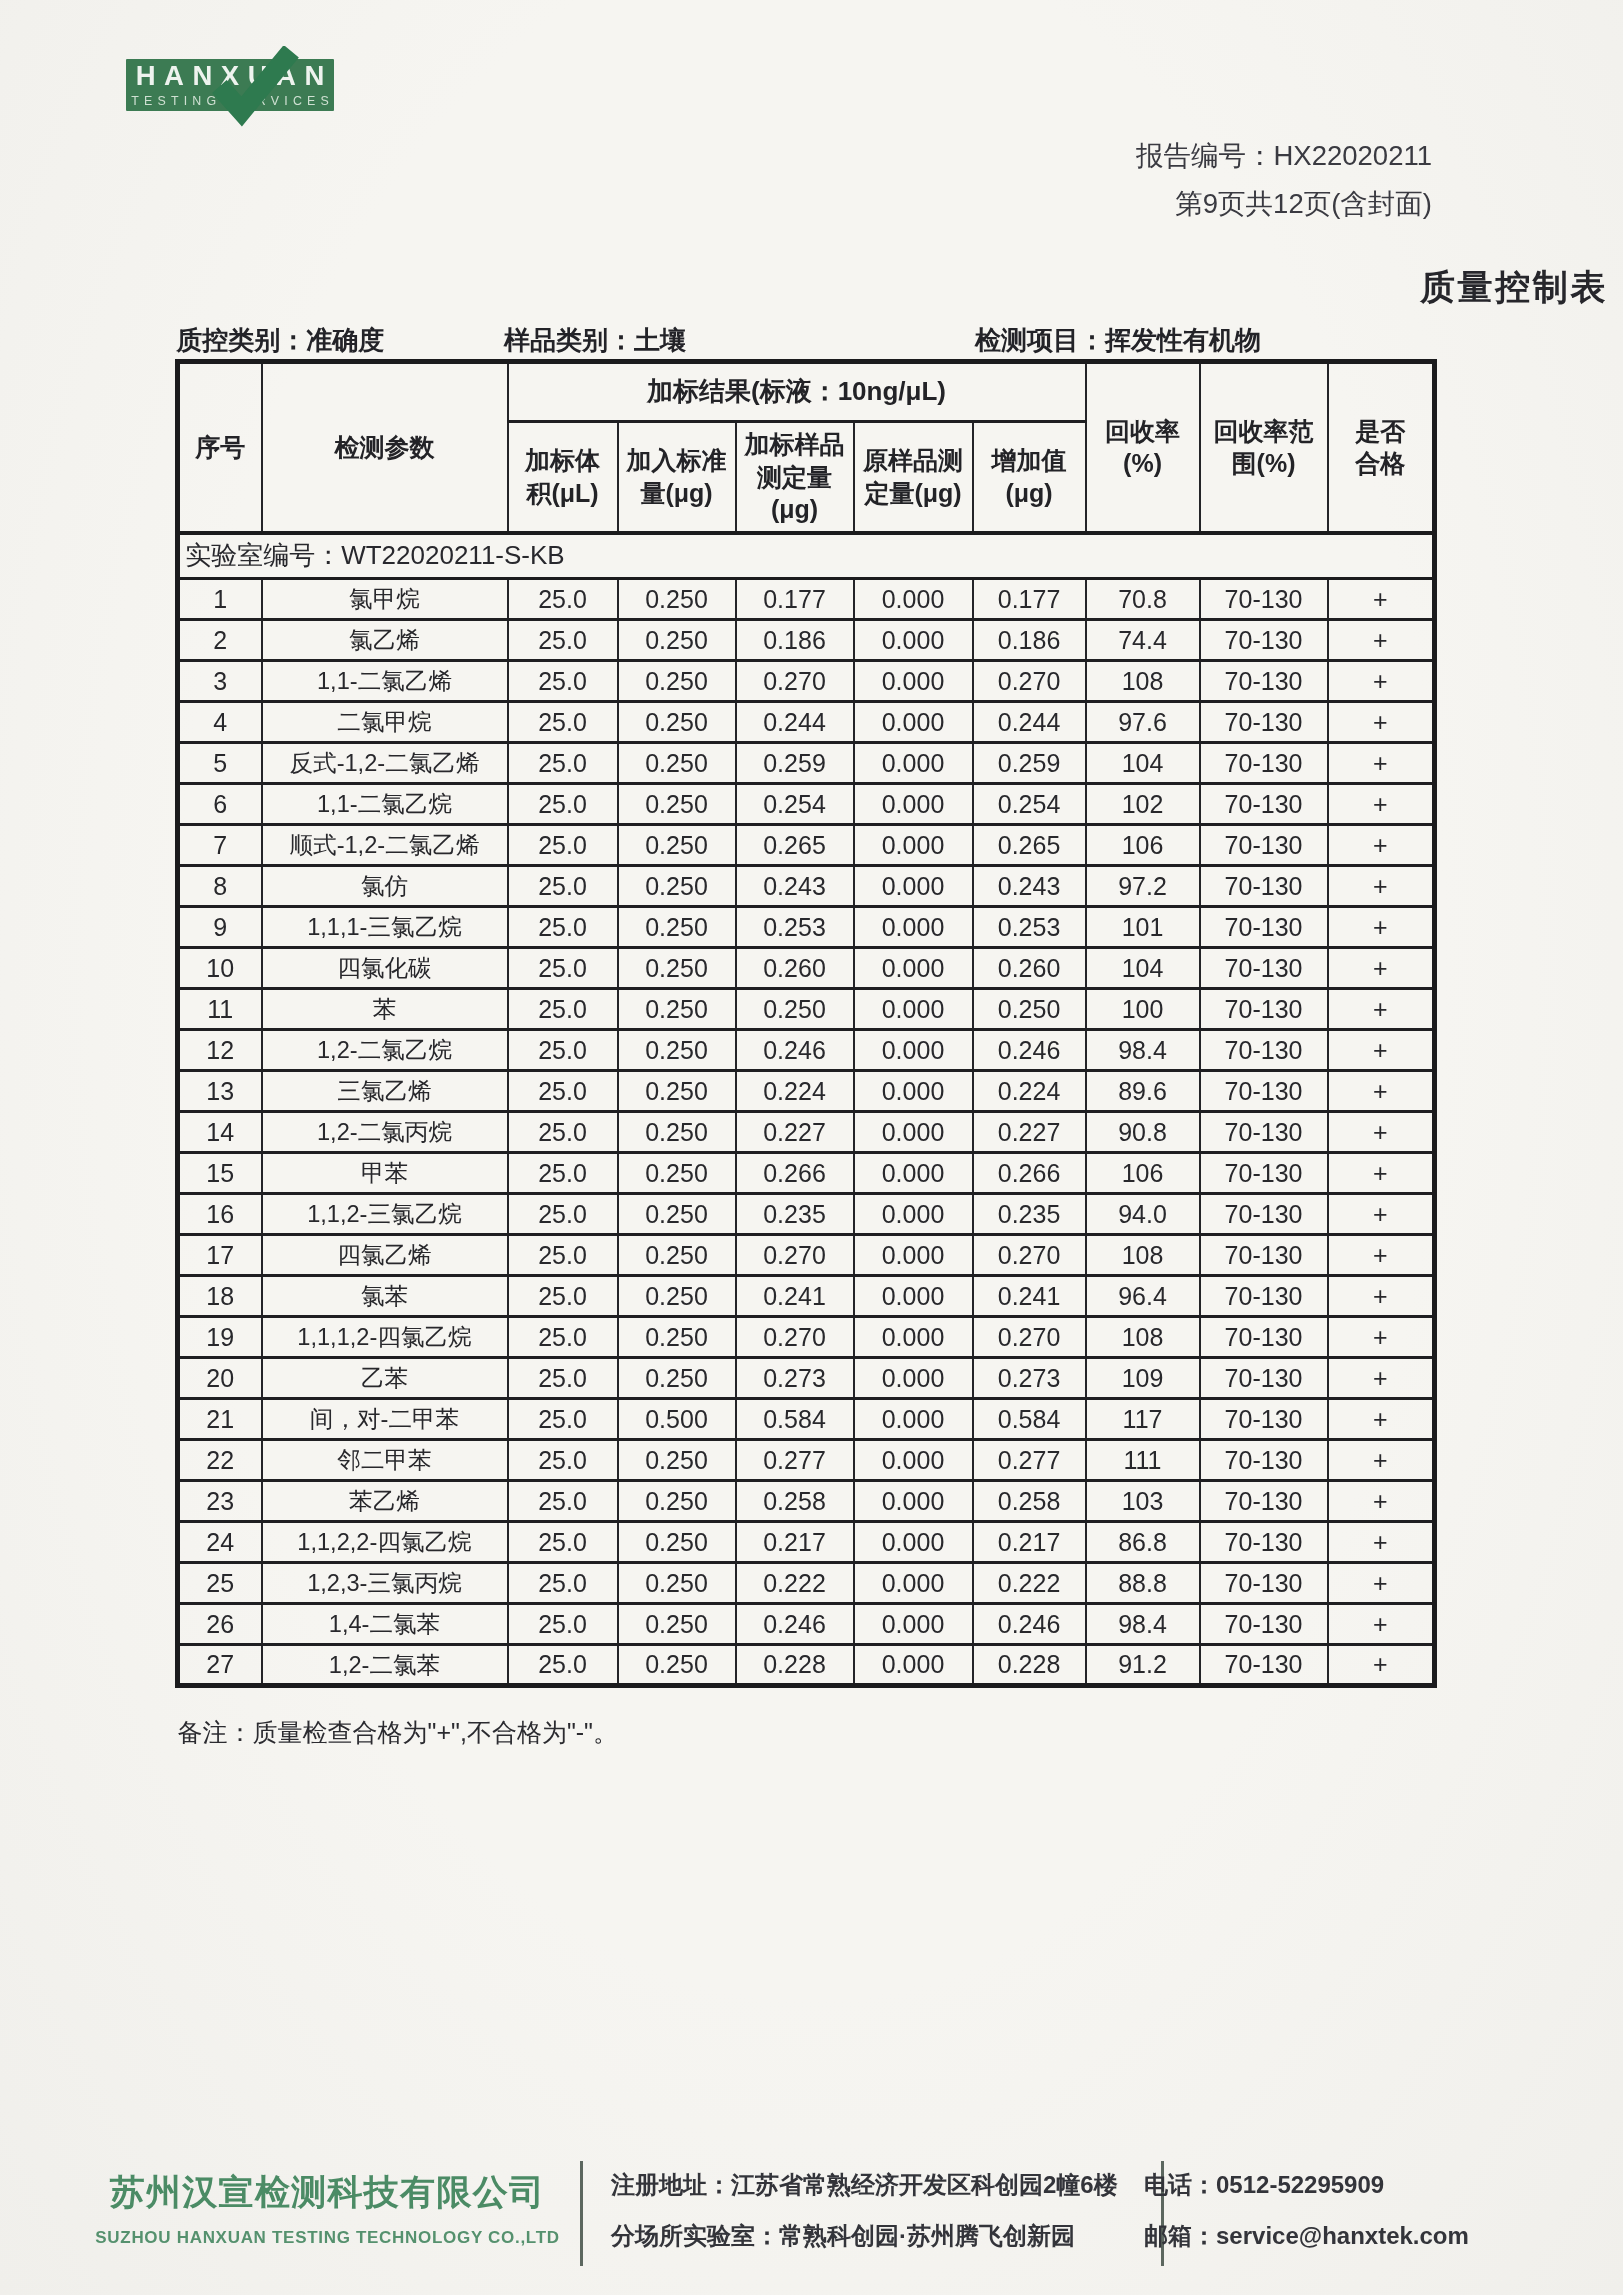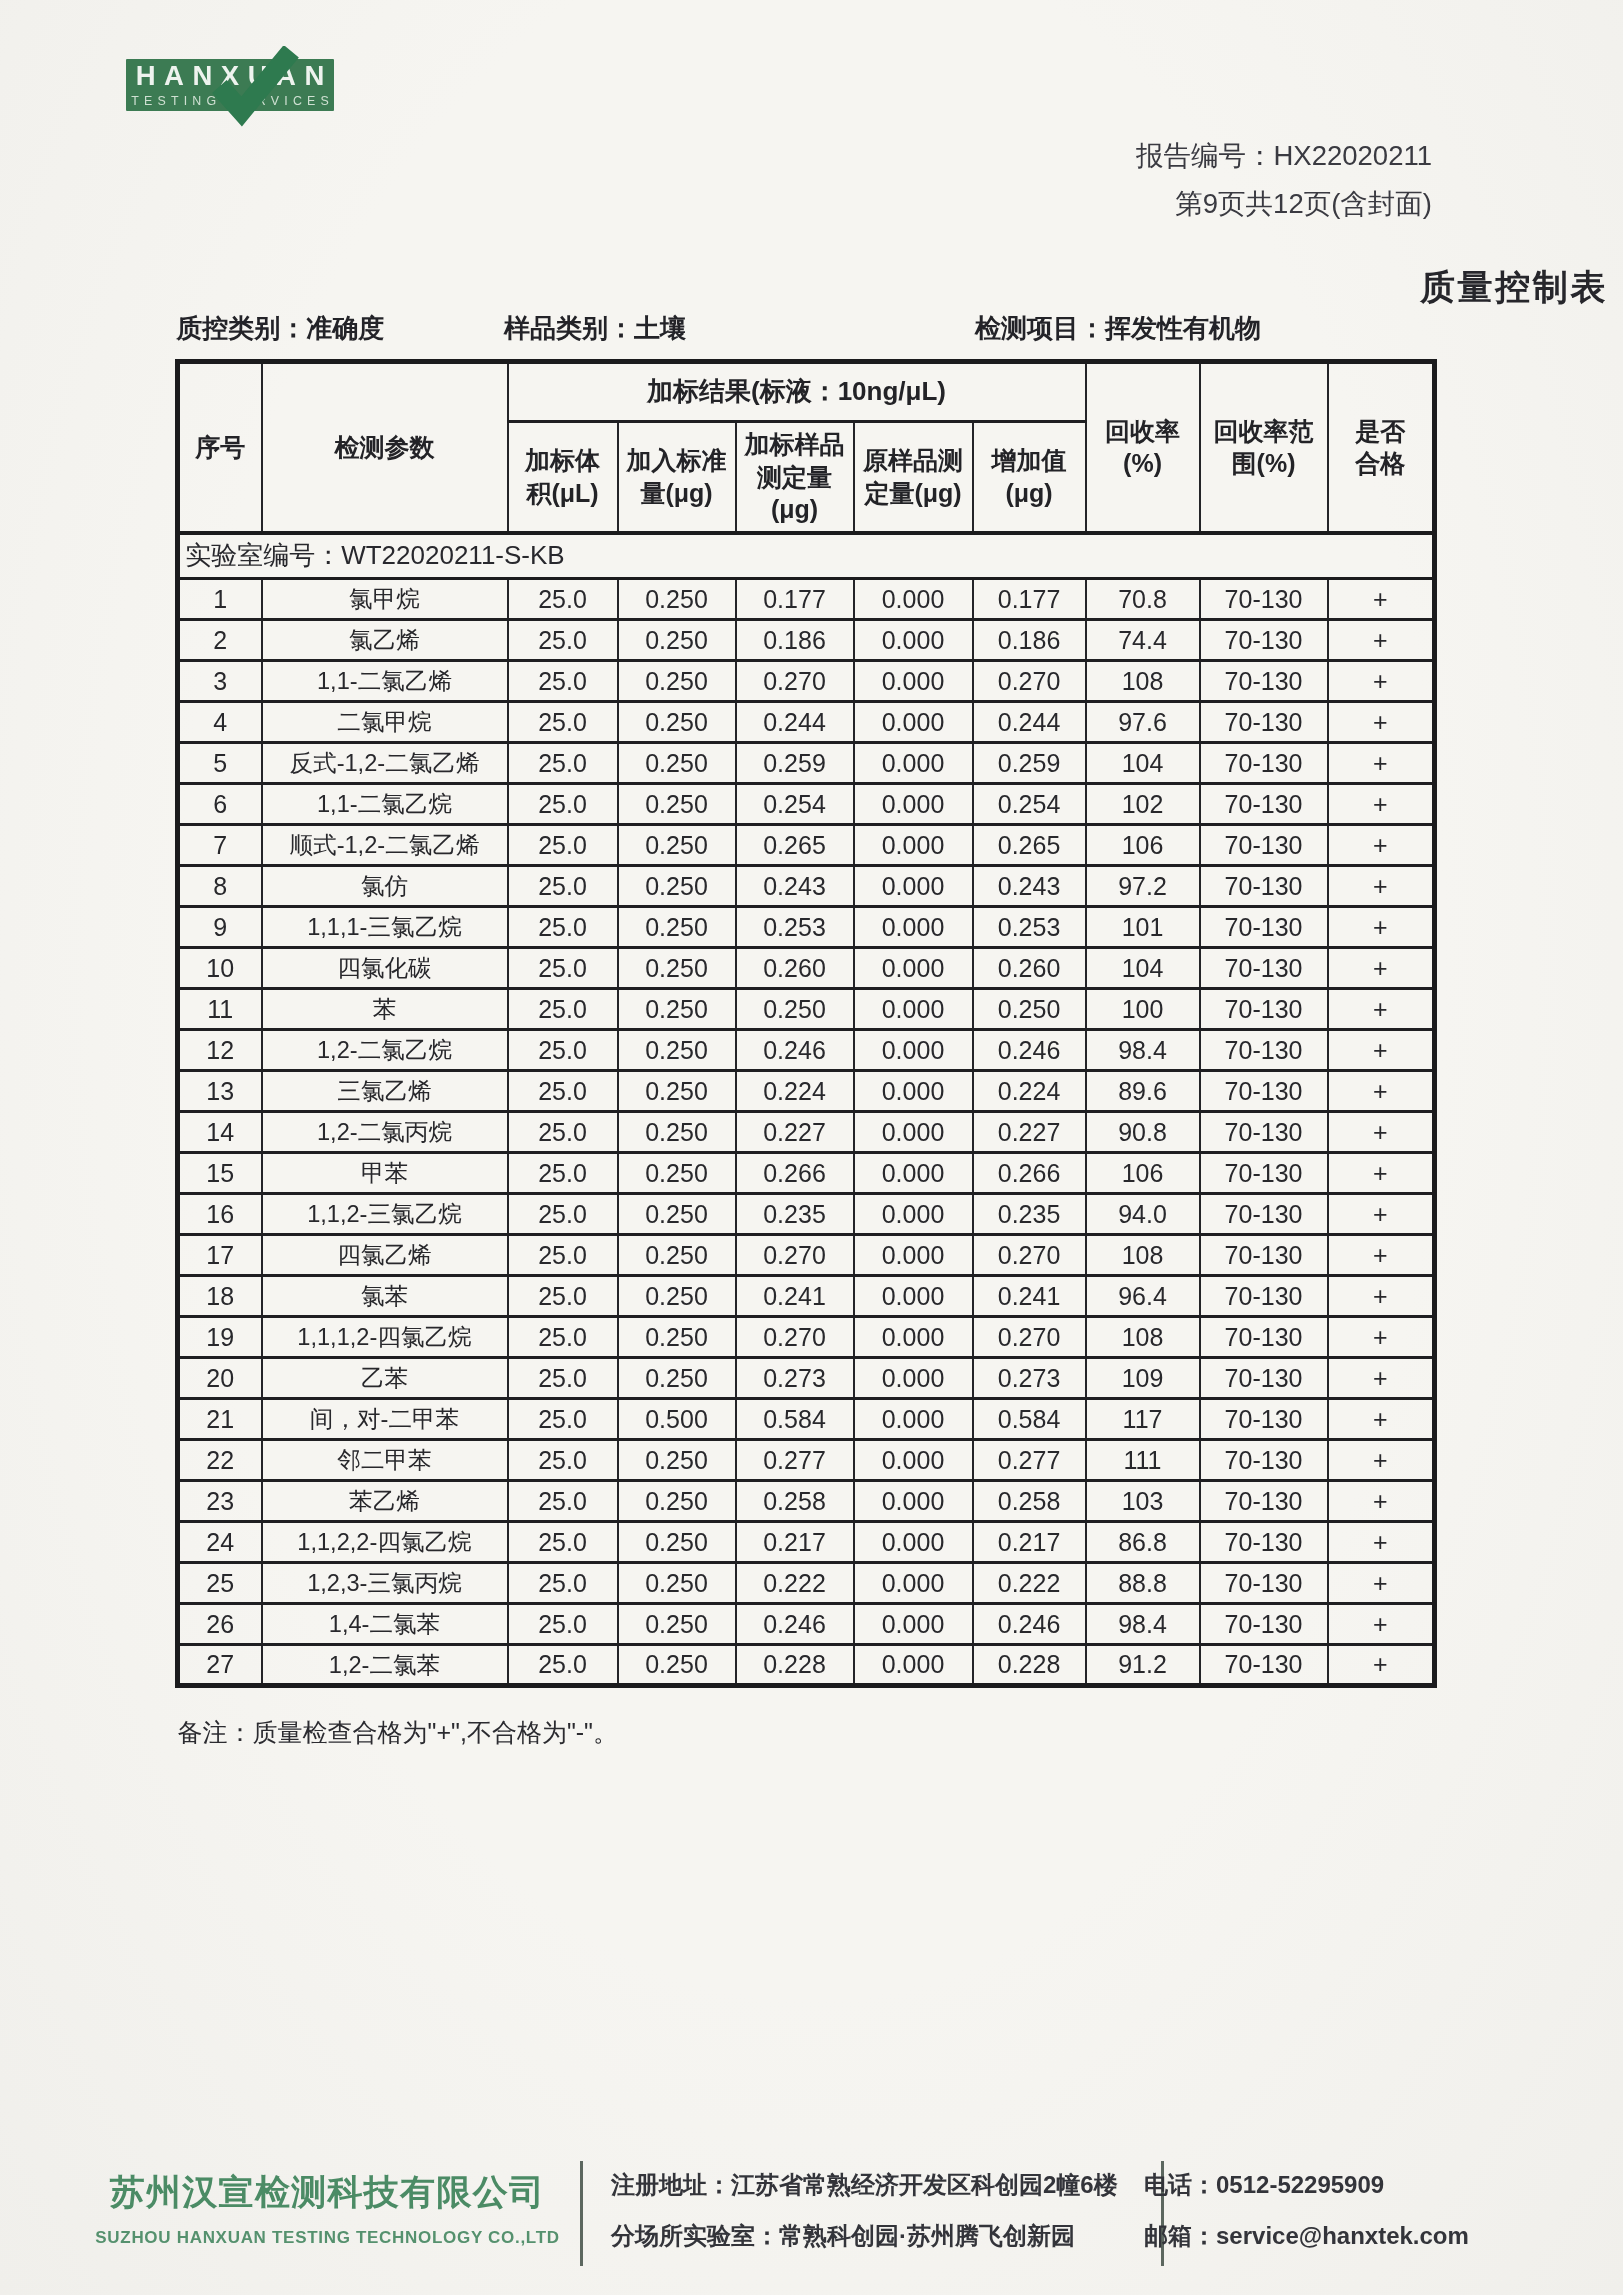--- a/index.html
+++ b/index.html
@@ -23,21 +23,21 @@
     display:flex;flex-direction:column;align-items:center;justify-content:center;}
   .band-name{color:#eef3ee;font-size:27.5px;font-weight:600;letter-spacing:8.5px;line-height:1.05;text-indent:8.5px;}
   .band-tag{color:#cfe0d2;font-size:12.4px;font-weight:500;letter-spacing:5.2px;margin-top:3px;text-indent:5.2px;}
   
   .report-meta{position:absolute;top:132px;right:191px;text-align:right;
     font-size:27.5px;line-height:48px;color:#3a3a41;font-weight:500;}
   
   .title{position:absolute;top:264px;left:0;width:1608px;margin:0;text-align:right;
     font-size:35px;font-weight:700;letter-spacing:2.6px;color:#26262b;}
   
-  .meta-line{position:absolute;top:311px;left:175px;width:1257px;height:34px;
+  .meta-line{position:absolute;top:323px;left:175px;width:1257px;height:34px;
     font-size:26px;font-weight:700;color:#232328;text-align:right;}
   .meta-line .m{position:absolute;top:0;white-space:nowrap;}
   .meta-qc{left:1.3px;} .meta-sample{left:329px;} .meta-item{left:800px;}
   
   .table-wrap{position:absolute;top:359px;left:175px;width:1257px;}
   table.qc{border-collapse:collapse;table-layout:fixed;width:1257px;
     border:5.9px solid #1b1b1d;background:transparent;}
   .qc th,.qc td{
     border-left:2px solid #242428;border-right:2px solid #242428;
     border-top:3.3px solid #1f1f22;border-bottom:3.3px solid #1f1f22;

